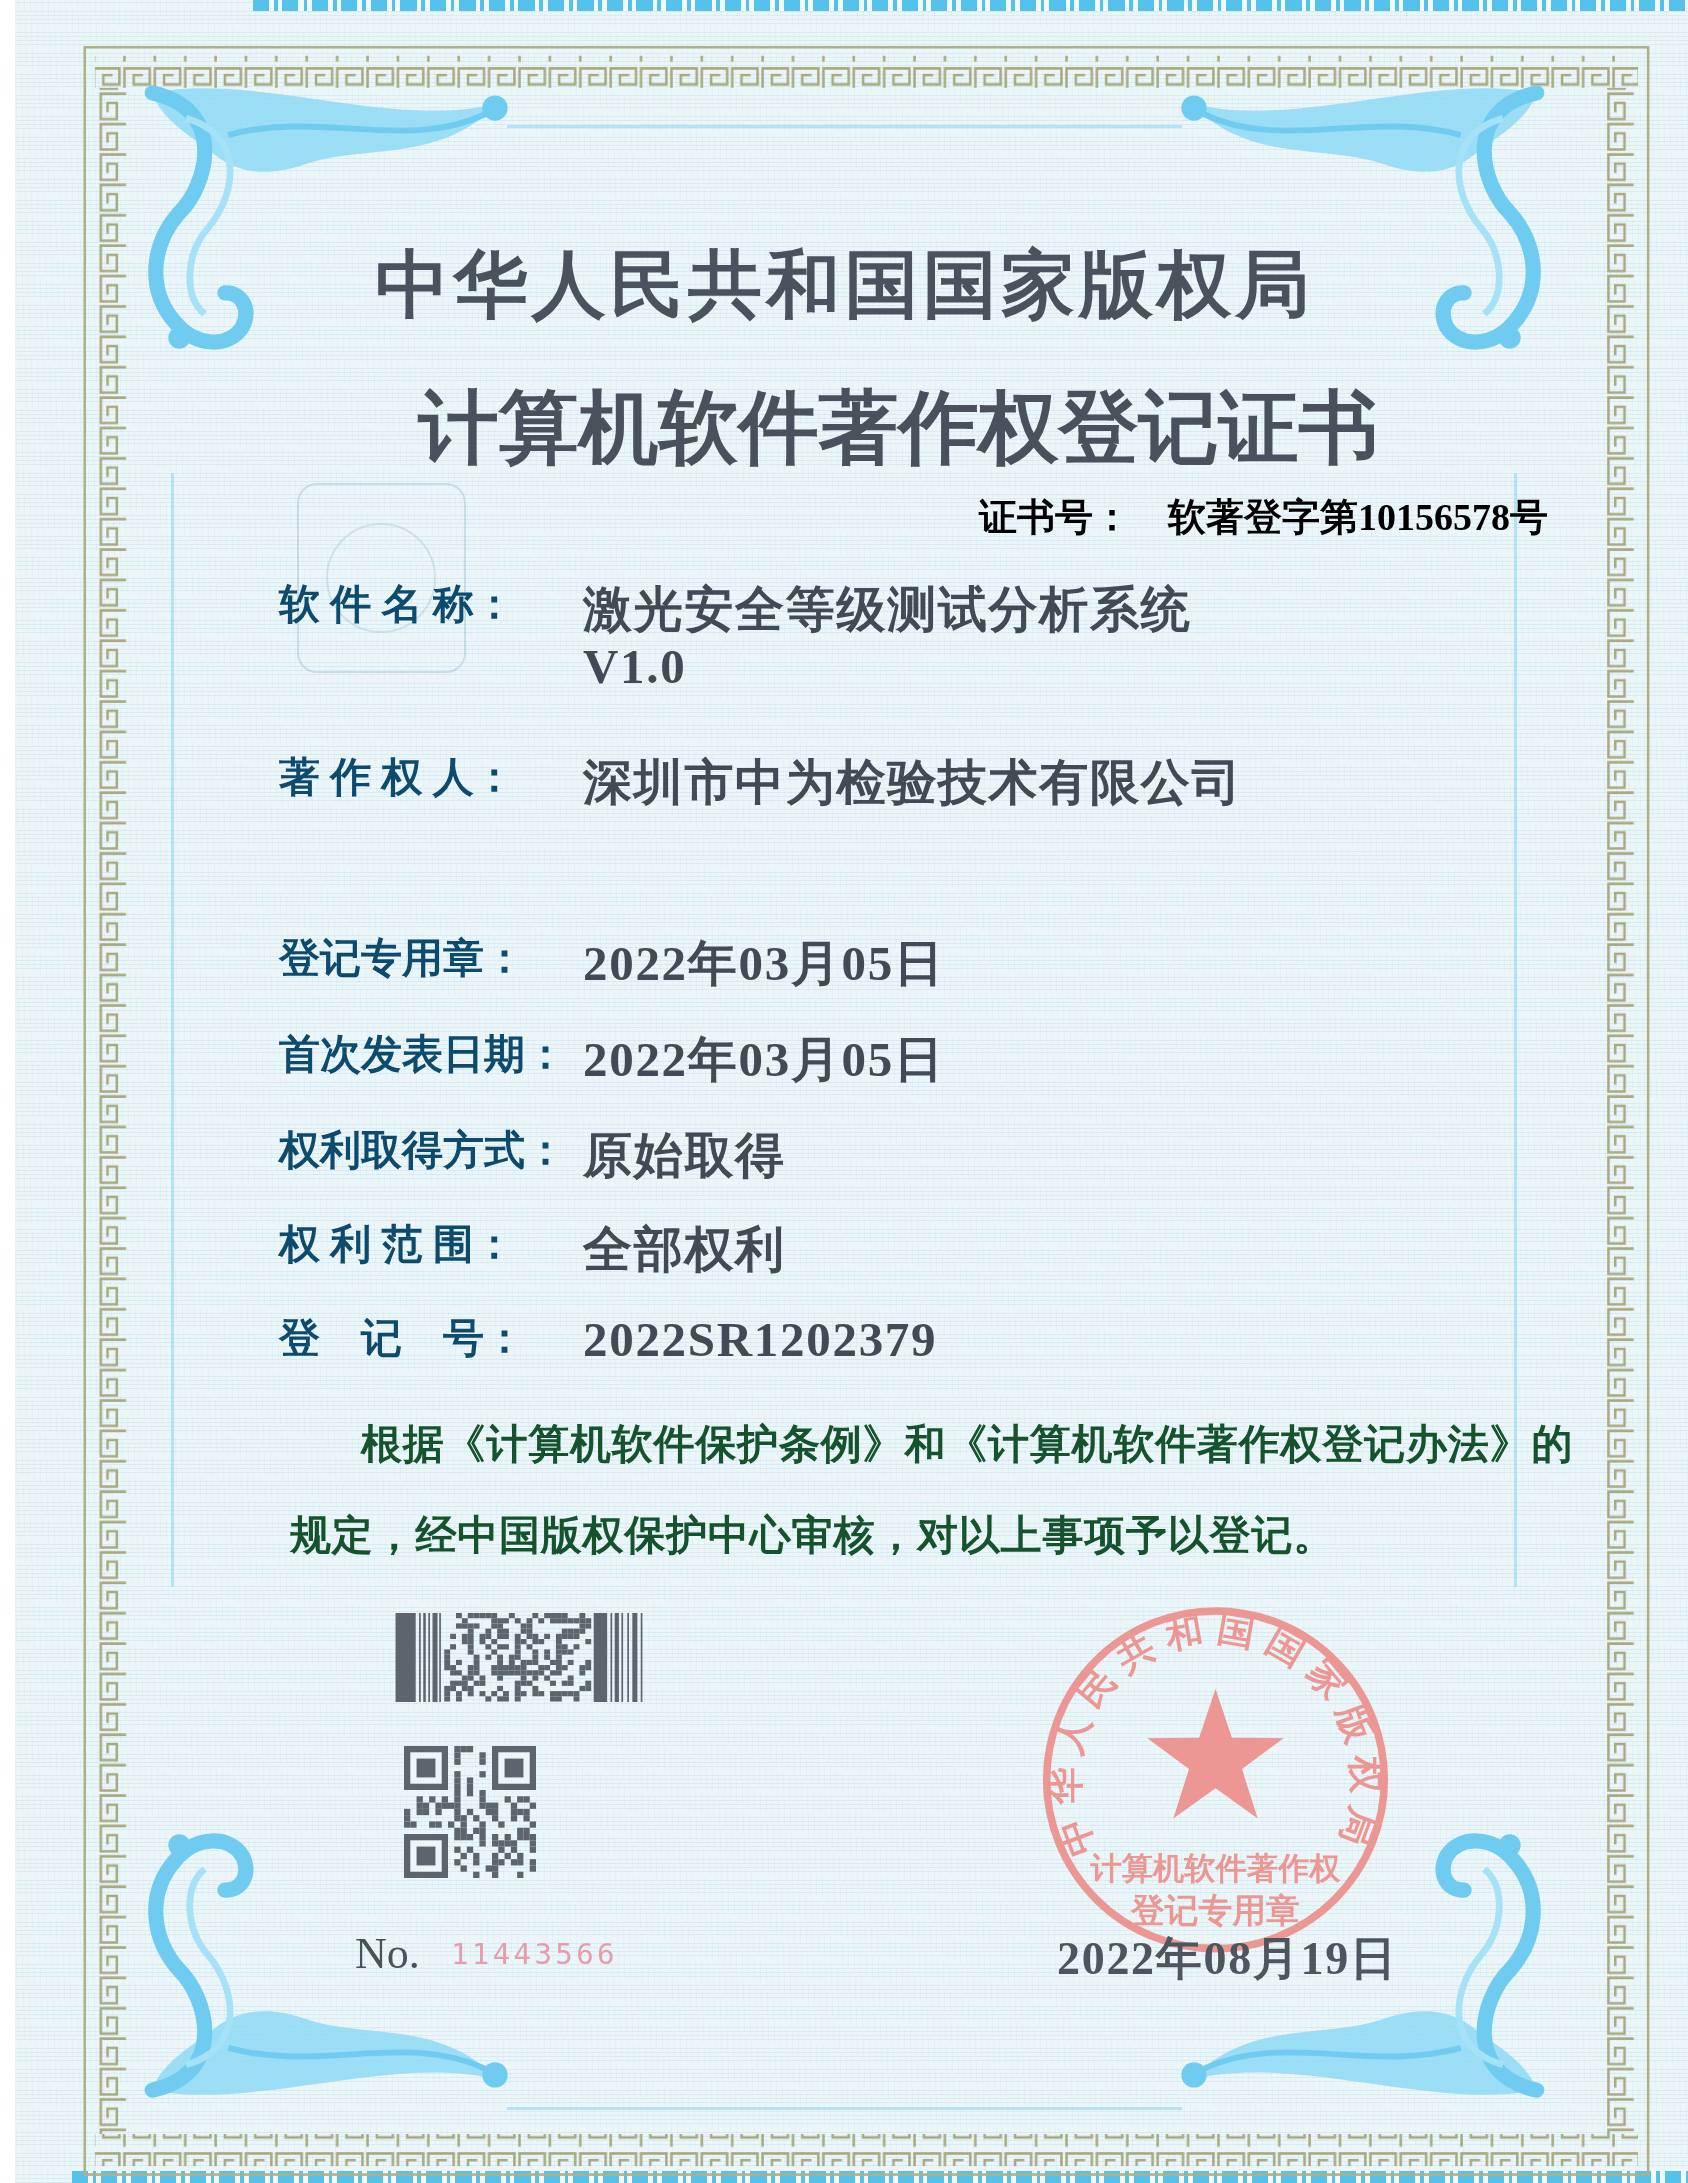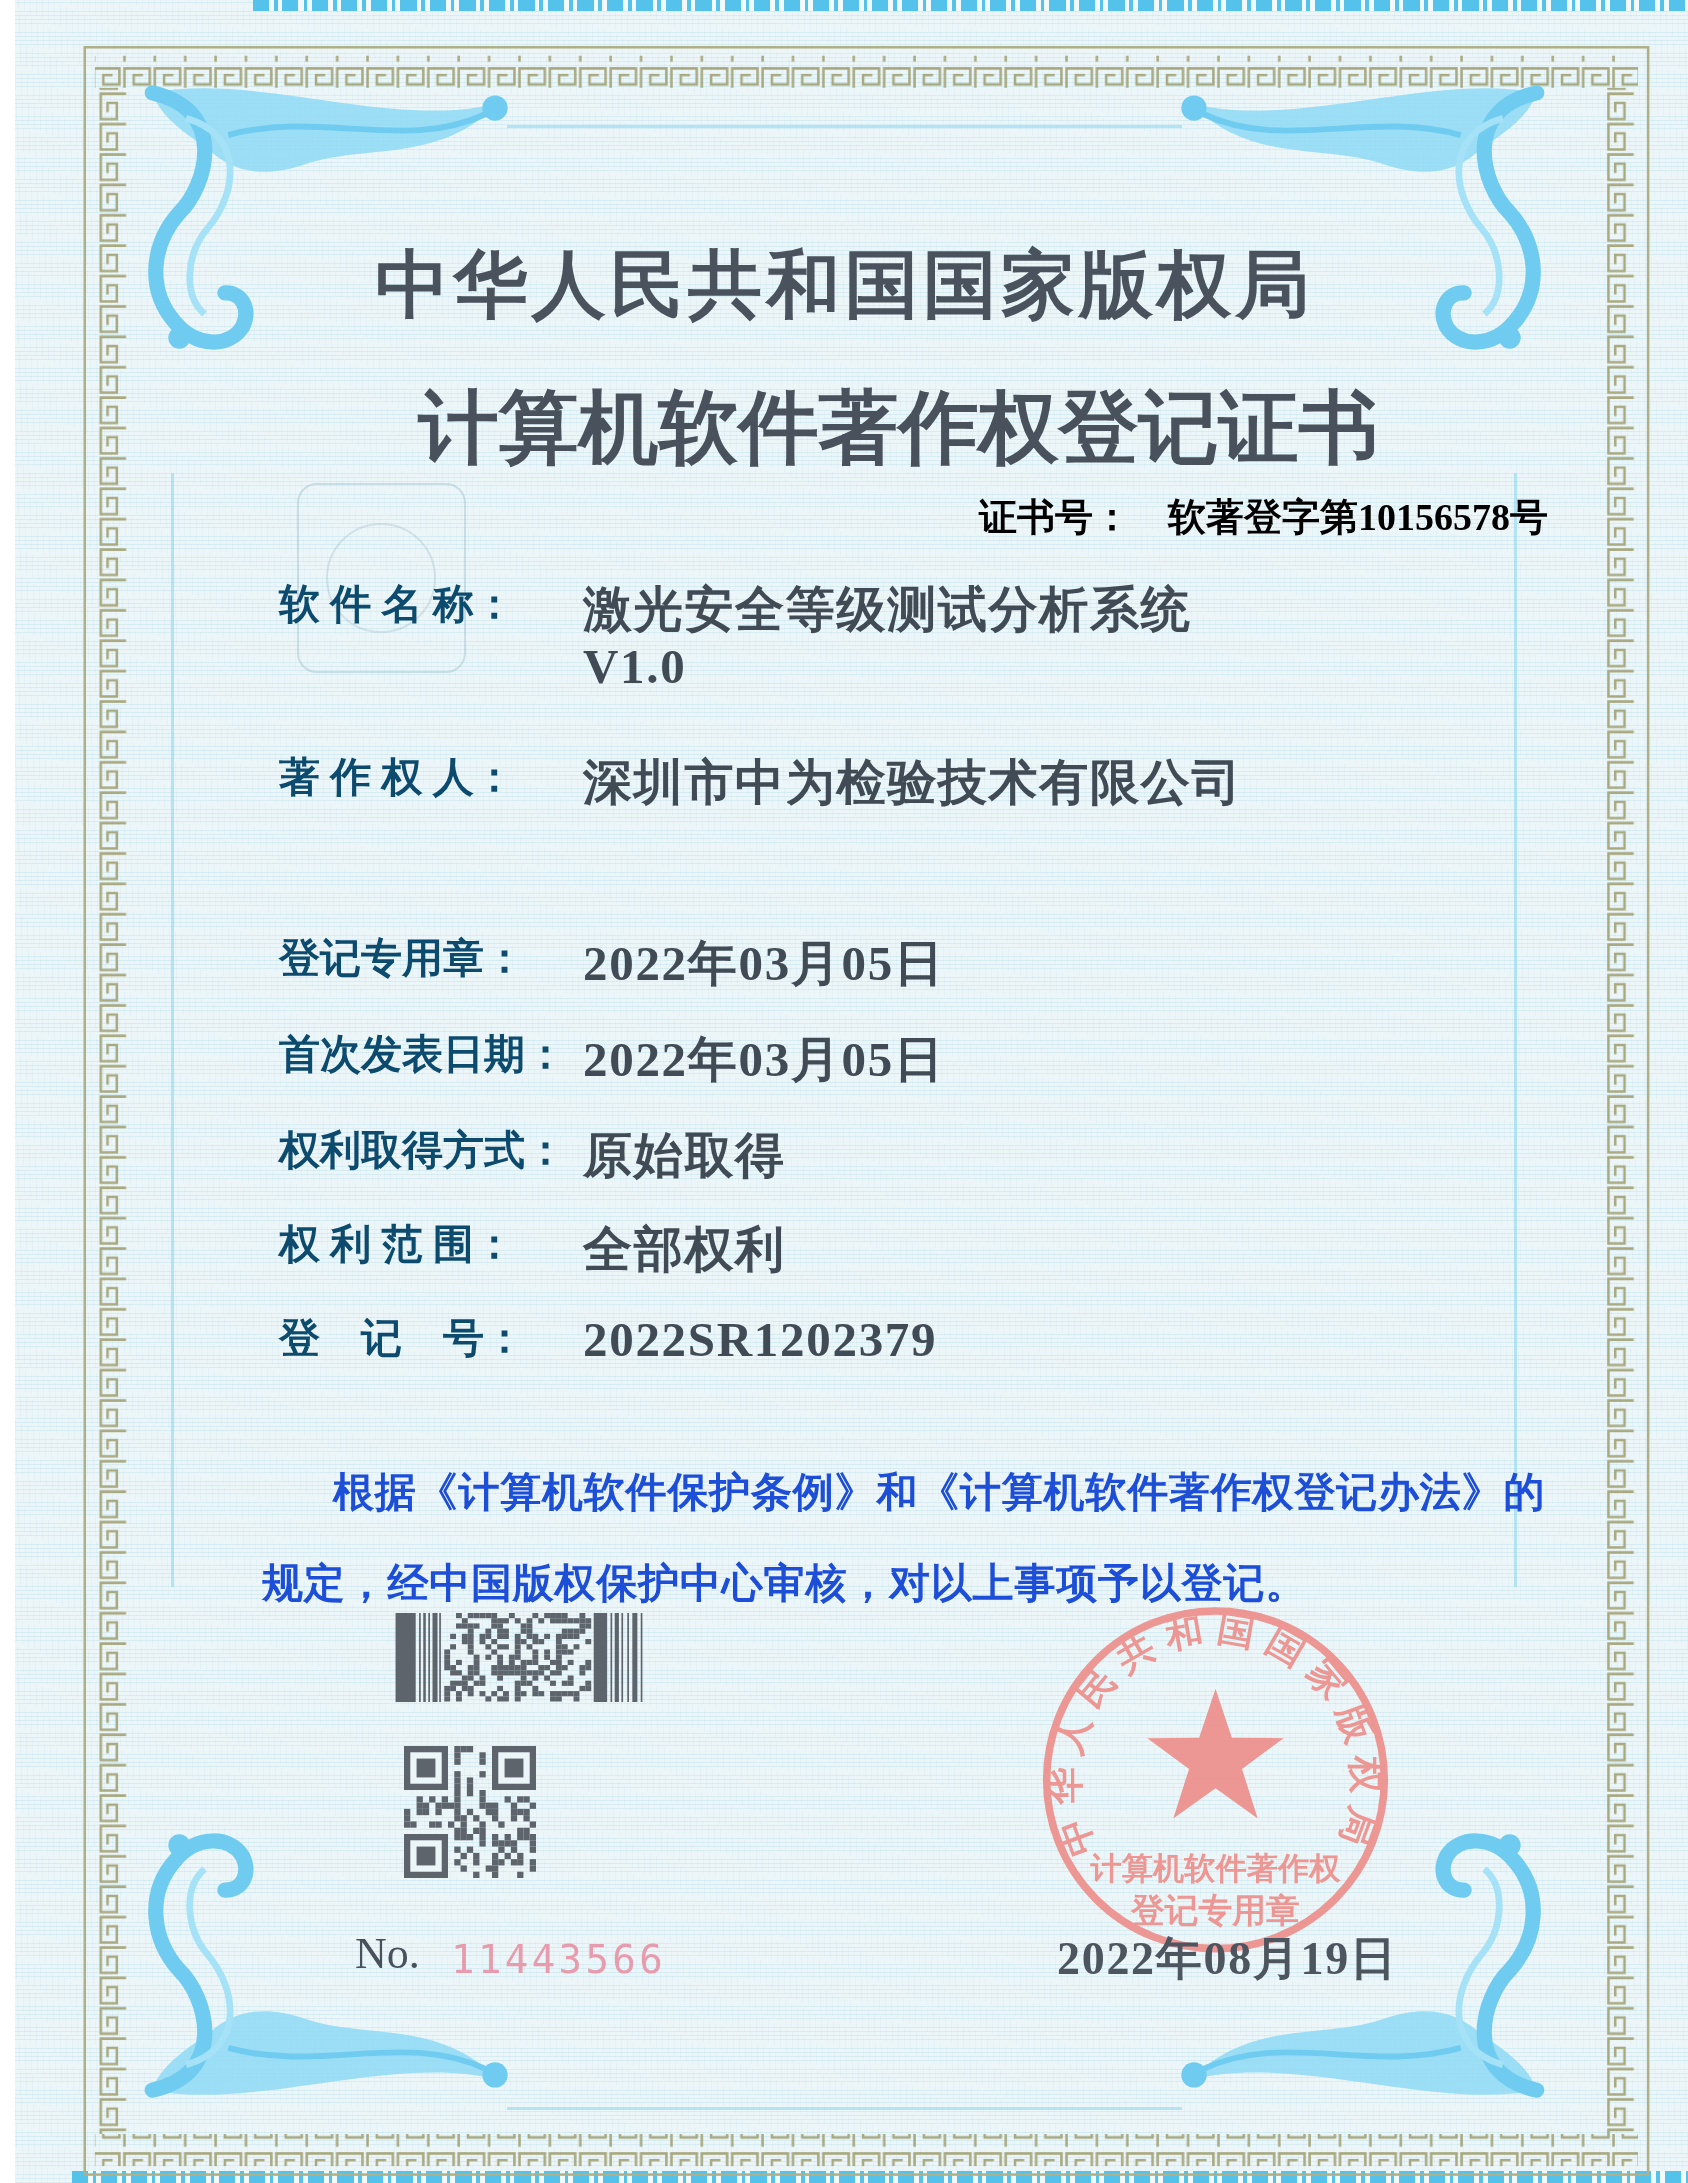--- a/index.html
+++ b/index.html
@@ -41,24 +41,24 @@
   .cert-title{
     position:absolute;left:54px;top:375px;width:1689px;text-align:center;
     font-size:80px;font-weight:bold;letter-spacing:0px;color:#49525c;
   }
   .cert-no-line{
     position:absolute;top:492px;right:177px;font-size:38px;font-weight:bold;color:#000000;
   }
   .cert-no-line .gap{display:inline-block;width:37px;}
   .field-label{position:absolute;left:279px;font-size:41px;font-weight:bold;color:#0c4a6e;white-space:nowrap;}
   .field-value{position:absolute;left:583px;font-size:49px;font-weight:bold;color:#414b56;white-space:nowrap;letter-spacing:1.7px;}
-  .statement{position:absolute;left:262px;width:1266px;font-size:41px;font-weight:bold;color:#1d4ed8;letter-spacing:0.8px;white-space:nowrap;margin-top:48px;}
+  .statement{position:absolute;left:290px;width:1266px;font-size:41px;font-weight:bold;color:#14532d;letter-spacing:0.8px;white-space:nowrap;}
   .statement.indent{padding-left:71px;}
   .no-label{position:absolute;left:355px;top:1928px;font-size:44px;color:#49525c;}
-  .no-value{position:absolute;left:451px;top:1937px;font-size:39px;color:#e79cad;
+  .no-value{position:absolute;left:451px;top:1937px;font-size:29px;color:#e79cad;
     font-family:"DejaVu Sans Mono","Liberation Mono",monospace;letter-spacing:3.4px;}
   .reg-date{position:absolute;left:1057px;top:1928px;font-size:46px;font-weight:bold;color:#4d555f;letter-spacing:1.7px;}
   .barcode-svg{position:absolute;left:395px;top:1613px;}
   .qr-svg{position:absolute;left:404px;top:1746px;}
 </style>
 </head>
 <body>
 
 <div class="page">
   <div class="waves"></div>

